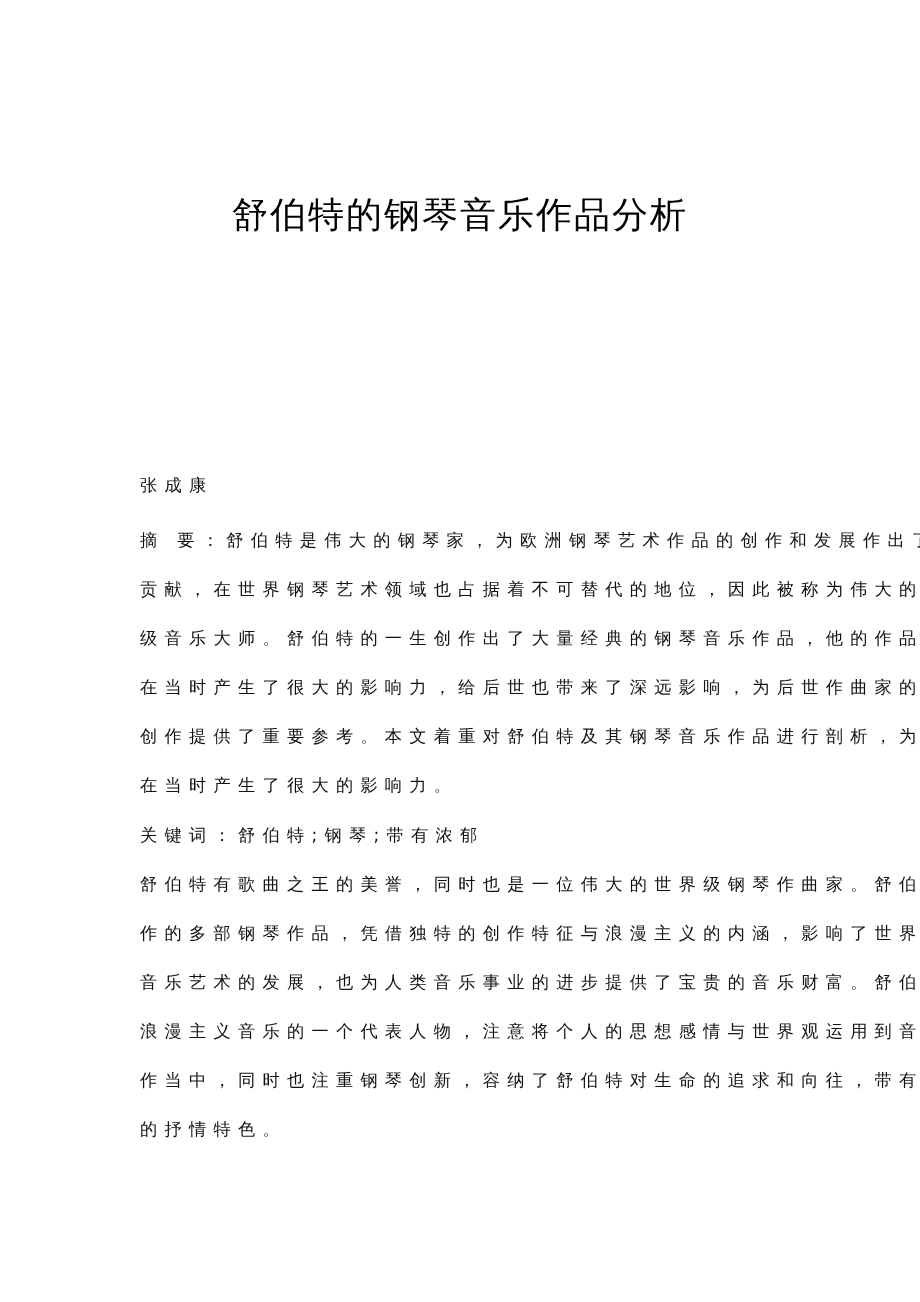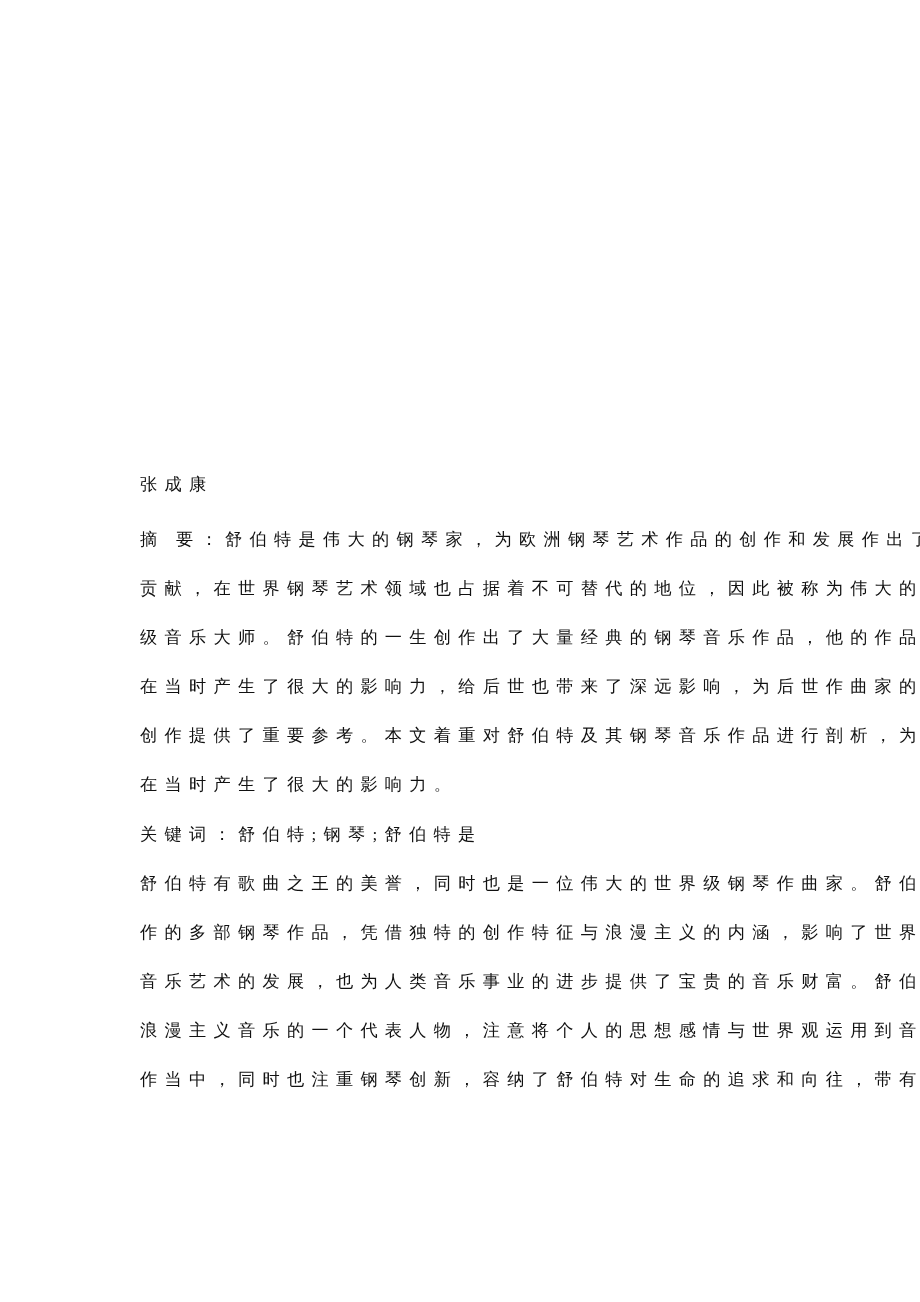--- a/index.html
+++ b/index.html
@@ -43,51 +43,52 @@
       font-size: 17.2px;
       color: #111;
       margin: 0;
     }
     .line {
       display: block;
       height: 49px;
       line-height: 30px;
       white-space: nowrap;
       letter-spacing: 7.3px;
-      font-family: Liberation Serif, serif;
     }
     .author { top: 470px; }
     .abstract { top: 525px; }
     .keywords { top: 820px; }
     .body-para { top: 869px; }
   </style>
 </head>
 <body>
 
 <div class="page">
 
+  <h1 class="title">舒伯特的钢琴音乐作品分析</h1>
 
   <div class="block author">
     <span class="line">张成康</span>
   </div>
 
   <div class="block abstract">
     <span class="line">摘 要：舒伯特是伟大的钢琴家，为欧洲钢琴艺术作品的创作和发展作出了积极</span>
     <span class="line">贡献，在世界钢琴艺术领域也占据着不可替代的地位，因此被称为伟大的世界</span>
     <span class="line">级音乐大师。舒伯特的一生创作出了大量经典的钢琴音乐作品，他的作品不仅</span>
     <span class="line">在当时产生了很大的影响力，给后世也带来了深远影响，为后世作曲家的创新</span>
     <span class="line">创作提供了重要参考。本文着重对舒伯特及其钢琴音乐作品进行剖析，为钢琴</span>
     <span class="line">在当时产生了很大的影响力。</span>
   </div>
 
   <div class="block keywords">
-    <span class="line">关键词：舒伯特;钢琴;舒伯特是</span>
+    <span class="line">关键词：舒伯特;钢琴;带有浓郁</span>
   </div>
 
   <div class="block body-para">
     <span class="line">舒伯特有歌曲之王的美誉，同时也是一位伟大的世界级钢琴作曲家。舒伯特创</span>
     <span class="line">作的多部钢琴作品，凭借独特的创作特征与浪漫主义的内涵，影响了世界钢琴</span>
     <span class="line">音乐艺术的发展，也为人类音乐事业的进步提供了宝贵的音乐财富。舒伯特是</span>
     <span class="line">浪漫主义音乐的一个代表人物，注意将个人的思想感情与世界观运用到音乐创</span>
     <span class="line">作当中，同时也注重钢琴创新，容纳了舒伯特对生命的追求和向往，带有浓郁</span>
+    <span class="line">的抒情特色。</span>
   </div>
 
 </div>
 
 </body></html>

